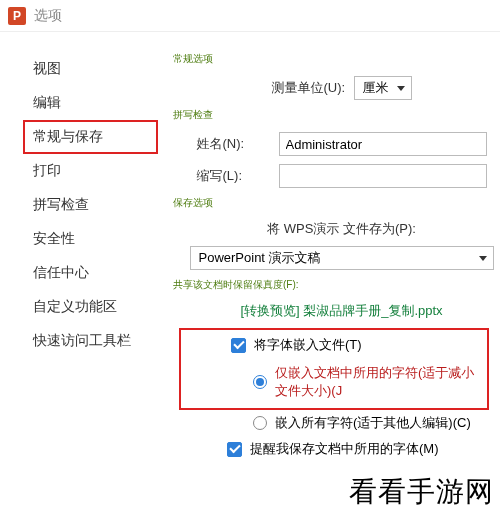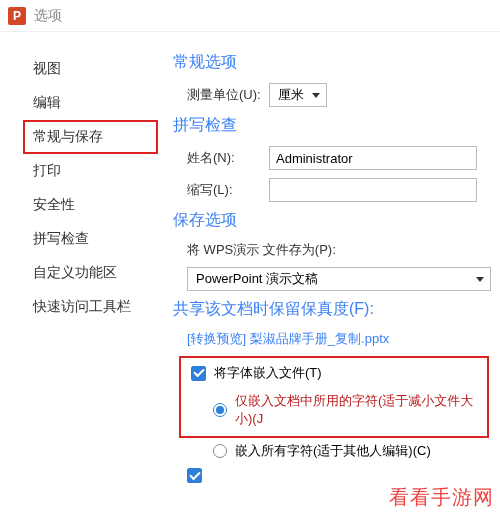--- a/index.html
+++ b/index.html
@@ -55,31 +55,32 @@
       padding: 0 8px;
       margin-left: -10px;
       margin-right: -10px;
     }
     .content {
       flex: 1;
       padding: 20px 4px 0 10px;
       position: relative;
     }
     .section-title {
-      color: #3b82f6;
-      font-size: 16px;
+      color: #4d7c0f;
+      font-size: 10px;
       margin-bottom: 10px;
       margin-top: 4px;
     }
     .section-title.first { margin-top: 0; }
     .row {
       display: flex;
       align-items: center;
       margin-bottom: 8px;
       padding-left: 14px;
+      justify-content: center;
     }
     .row-label {
       min-width: 82px;
       color: #333;
       font-size: 13px;
     }
     .row-label-long {
       color: #333;
       font-size: 13px;
     }
@@ -102,30 +103,31 @@
     }
     .text-input {
       border: 1px solid #bbb;
       height: 24px;
       padding: 0 6px;
       font-size: 13px;
       width: 208px;
       font-family: inherit;
     }
     .link-text {
-      color: #3b82f6;
+      color: #15803d;
       font-size: 13px;
     }
     .checkbox-row, .radio-row {
       display: flex;
       align-items: center;
       padding-left: 14px;
       margin-bottom: 8px;
       gap: 8px;
       font-size: 13px;
+      margin-left: 40px;
     }
     .radio-row.nested { padding-left: 40px; }
     .checkbox {
       width: 15px; height: 15px;
       border: 1px solid #999;
       border-radius: 2px;
       display: flex;
       align-items: center;
       justify-content: center;
       flex-shrink: 0;
@@ -168,42 +170,43 @@
       margin-bottom: 4px;
       width: 310px;
     }
     .embed-box .checkbox-row { padding-left: 10px; margin-bottom: 10px;}
     .embed-box .radio-row { padding-left: 32px; margin-bottom: 2px;}
     .truncated { color: #b91c1c;}
     .watermark {
       position: absolute;
       right: 6px;
       bottom: 4px;
-      font-size: 20px;
-      color: #ef4444;
+      font-size: 28px;
+      color: #000000;
       font-family: "SimSun", serif;
       letter-spacing: 1px;
     }
   </style>
 </head>
 <body>
 
 <div class="titlebar">
   <div class="app-logo">P</div>
   <div class="title-text">选项</div>
 </div>
 
 <div class="main-area">
   <div class="sidebar">
     <div class="sidebar-item">视图</div>
     <div class="sidebar-item">编辑</div>
     <div class="sidebar-item highlighted">常规与保存</div>
     <div class="sidebar-item">打印</div>
+    <div class="sidebar-item">拼写检查</div>
     <div class="sidebar-item">安全性</div>
-    <div class="sidebar-item">拼写检查</div>
+    <div class="sidebar-item">信任中心</div>
     <div class="sidebar-item">自定义功能区</div>
     <div class="sidebar-item">快速访问工具栏</div>
   </div>
 
   <div class="content">
 
     <div class="section-title first">常规选项</div>
     <div class="row">
       <span class="row-label">测量单位(U):</span>
       <div class="select-box">
@@ -249,17 +252,18 @@
       </div>
     </div>
 
     <div class="radio-row nested">
       <span class="radio"></span>
       <span>嵌入所有字符(适于其他人编辑)(C)</span>
     </div>
 
     <div class="checkbox-row">
       <span class="checkbox checked"></span>
+      <span>提醒我保存文档中所用的字体(M)</span>
     </div>
   </div>
 </div>
 
 <div class="watermark">看看手游网</div>
 
 </body></html>

